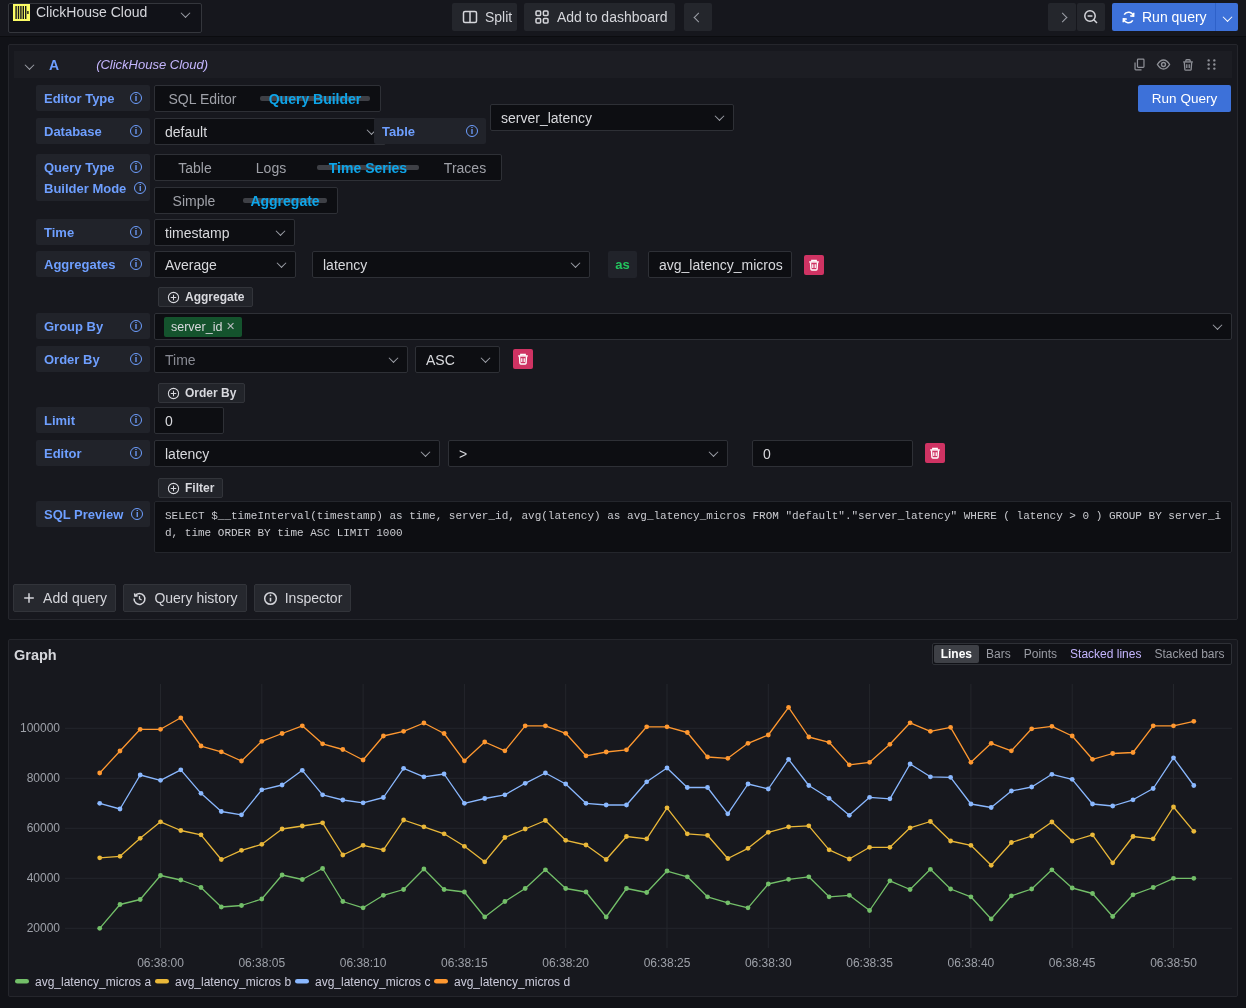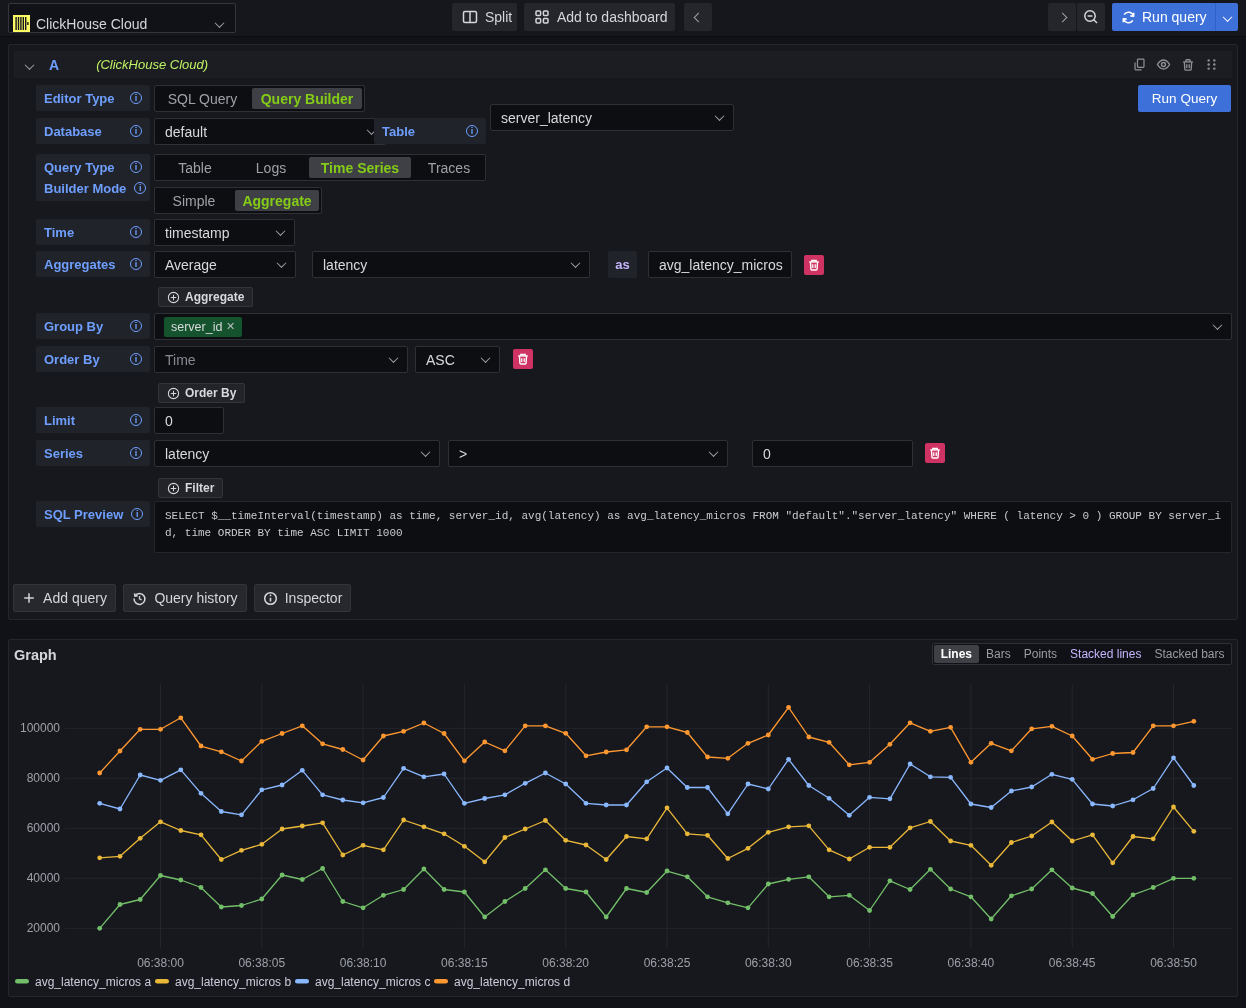--- a/index.html
+++ b/index.html
@@ -1,33 +1,33 @@
 <!DOCTYPE html>
 <html><head><meta charset="utf-8"><title>x</title><style>
 *{margin:0;padding:0;box-sizing:border-box}
 html,body{width:1246px;height:1008px;background:#111217;font-family:"Liberation Sans",sans-serif;position:relative;overflow:hidden}
 .abs{position:absolute}
 
 #toolbar{left:0;top:0;width:1246px;height:37px;background:#16171d;border-bottom:1px solid #0b0c0f}
 .tbtn{position:absolute;top:3px;height:28px;background:#24262c;border-radius:2px;display:flex;align-items:center;color:#d5d6db;font-size:14px;font-weight:500}
-#dsb{position:absolute;left:8px;top:3px;width:228px;height:30px;background:#111218;border:1px solid #34363c;border-radius:2px;display:flex;align-items:flex-end}
+#dsb{position:absolute;left:8px;top:3px;width:194px;height:30px;background:#111218;border:1px solid #34363c;border-radius:2px;display:flex;align-items:flex-start}
 .chev{display:inline-block;width:7px;height:7px;border-right:1.6px solid #9da0a8;border-bottom:1.6px solid #9da0a8;transform:rotate(45deg) translate(-1px,-1px)}
 .chevl{transform:rotate(135deg)}
 .icon{flex:none}
 
 #qcard{left:8px;top:44px;width:1230px;height:576px;background:#17181e;border:1px solid #25262c;border-radius:2px}
 #qhead{left:14px;top:51px;width:1218px;height:27px;background:#1c1d23;display:flex;align-items:center}
 .lbl{position:absolute;height:26px;background:#21232a;border-radius:2px;display:flex;align-items:center;color:#6e9fff;font-size:13px;font-weight:700;padding:0 8px;justify-content:space-between;white-space:nowrap}
 .lbl .info{margin-left:8px}
 .info{flex:none;width:12px;height:12px;border:1.2px solid #6e9fff;border-radius:50%;display:inline-flex;align-items:center;justify-content:center;color:#6e9fff;font-size:9px;font-weight:700;font-style:normal}
 .sel,.inp{position:absolute;height:27px;background:#0d0e12;border:1px solid #2e3036;border-radius:2px;display:flex;align-items:center;color:#d8d9dd;font-size:14px;padding:0 10px}
 .sel .chev{margin-left:auto}
 .radio{position:absolute;height:27px;background:#0d0e12;border:1px solid #2e3036;border-radius:2px;display:flex;align-items:stretch}
 .ropt{display:flex;align-items:center;justify-content:center;color:#9fa1a8;font-size:14px;font-weight:500;white-space:nowrap}
-.rsel{background:#3e4046;border-radius:2px;margin:2px;color:#84cc16;font-weight:700}
+.rsel{background:#3e4046;border-radius:2px;margin:10px;color:#0ea5e9;font-weight:700}
 .trash{position:absolute;width:20px;height:20px;background:#cf3363;border-radius:2px;display:flex;align-items:center;justify-content:center}
 .addbtn{position:absolute;height:20px;background:#22242a;border:1px solid #32343a;border-radius:2px;display:flex;align-items:center;color:#d8d9de;font-size:12px;font-weight:700;padding:0 8px}
 .bigbtn{position:absolute;top:584px;height:28px;background:#26282e;border:1px solid #32343a;border-radius:2px;display:flex;align-items:center;justify-content:center;color:#d5d6db;font-size:14px;font-weight:500}
 #gcard{left:8px;top:639px;width:1230px;height:358px;background:#17181e;border:1px solid #25262c;border-radius:2px}
 </style></head><body>
 <div id="toolbar" class="abs">
     <div id="dsb">
       <span style="margin-left:4px;display:flex">
         <svg width="17" height="17" viewBox="0 0 17 17">
           <rect width="17" height="17" fill="#fcfc65"></rect>
@@ -68,21 +68,21 @@
     <div class="tbtn" style="left:1112px;width:126px;background:#3d71d9;color:#fff;padding-left:9px"><svg class="icon" style="margin-right:6px" width="15" height="15" viewBox="0 0 16 16" fill="none" stroke="#fff" stroke-width="1.5">
         <path d="M13.2 6.5 A5.4 5.4 0 0 0 3.4 4.9 M2.8 9.5 A5.4 5.4 0 0 0 12.6 11.1" stroke-width="1.7"></path>
         <polyline points="13.6,3 13.4,6.6 9.9,6.3" stroke-width="1.7"></polyline>
         <polyline points="2.4,13 2.6,9.4 6.1,9.7" stroke-width="1.7"></polyline>
       </svg>Run query<span style="margin-left:8px;border-left:1px solid #2e61c9;align-self:stretch"></span><span style="margin:0 0 0 8px"><span class="chev" style="border-color:#fff"></span></span></div>
   </div>
 <div id="qcard" class="abs"></div>
 <div id="qhead" class="abs">
     <span style="margin-left:12px"><span class="chev" style=""></span></span>
     <span style="margin-left:16px;color:#6e9fff;font-size:14px;font-weight:700">A</span>
-    <span style="margin-left:37px;color:#bef264;font-size:13px;font-style:italic">(ClickHouse Cloud)</span>
+    <span style="margin-left:37px;color:#c4b5fd;font-size:13px;font-style:italic">(ClickHouse Cloud)</span>
     <span style="margin-left:auto;display:flex;align-items:center;gap:10px;margin-right:14px">
       <svg class="icon" style="" width="13" height="13" viewBox="0 0 16 16" fill="none" stroke="#8e9097" stroke-width="1.5">
         <rect x="5.5" y="1.5" width="8" height="10" rx="1"></rect>
         <path d="M10.5 14.5 H3.5 a1 1 0 0 1 -1-1 V5.5"></path>
       </svg>
       <svg class="icon" style="" width="15" height="15" viewBox="0 0 16 16" fill="none" stroke="#8e9097" stroke-width="1.5">
         <path d="M1.5 8 C3.5 4.7 5.6 3.2 8 3.2 C10.4 3.2 12.5 4.7 14.5 8 C12.5 11.3 10.4 12.8 8 12.8 C5.6 12.8 3.5 11.3 1.5 8 Z"></path>
         <circle cx="8" cy="8" r="2.1"></circle>
       </svg>
       <svg class="icon" style="" width="14" height="14" viewBox="0 0 16 16" fill="none" stroke="#8e9097" stroke-width="1.5">
@@ -100,21 +100,21 @@
         <circle cx="11.5" cy="8" r="1.45" fill="#8e9097" stroke="none"></circle>
         <circle cx="11.5" cy="13" r="1.45" fill="#8e9097" stroke="none"></circle>
       </svg>
     </span>
   </div>
 <div class="lbl" style="left:36px;top:85px;width:114px">
     <span>Editor Type</span>
     <span class="info">i</span>
   </div>
 <div class="radio" style="left:154px;top:85px">
-    <div class="ropt" style="width:95px">SQL Query</div>
+    <div class="ropt" style="width:95px">SQL Editor</div>
     <div class="ropt rsel" style="width:110px">Query Builder</div>
   </div>
 <div class="abs" style="left:1138px;top:85px;width:93px;height:27px;background:#3d71d9;border-radius:2px;display:flex;align-items:center;justify-content:center;color:#fff;font-size:13.5px;font-weight:500">Run Query</div>
 <div class="lbl" style="left:36px;top:118px;width:114px">
     <span>Database</span>
     <span class="info">i</span>
   </div>
 <div class="sel" style="left:154px;top:118px;width:232px">
     <span style="color:#d8d9dd">default</span>
     <span class="chev" style=""></span>
@@ -158,21 +158,21 @@
     <span class="info">i</span>
   </div>
 <div class="sel" style="left:154px;top:251px;width:142px">
     <span style="color:#d8d9dd">Average</span>
     <span class="chev" style=""></span>
   </div>
 <div class="sel" style="left:312px;top:251px;width:278px">
     <span style="color:#d8d9dd">latency</span>
     <span class="chev" style=""></span>
   </div>
-<div class="abs" style="left:608px;top:251px;width:29px;height:27px;background:#21232a;border-radius:2px;display:flex;align-items:center;justify-content:center;color:#c4b5fd;font-size:13px;font-weight:700">as</div>
+<div class="abs" style="left:608px;top:251px;width:29px;height:27px;background:#21232a;border-radius:2px;display:flex;align-items:center;justify-content:center;color:#22c55e;font-size:13px;font-weight:700">as</div>
 <div class="inp" style="left:648px;top:251px;width:144px">
     <span>avg_latency_micros</span>
   </div>
 <div class="trash" style="left:804px;top:255px">
     <svg class="icon" style="" width="14" height="14" viewBox="0 0 16 16" fill="none" stroke="#fff" stroke-width="1.5">
       <path d="M2.5 4.5 h11" stroke-width="1.6"></path>
       <path d="M5.5 4.2 V2.8 h5 v1.4" stroke-width="1.6"></path>
       <path d="M4 4.8 l.5 8 a1 1 0 0 0 1 .9 h5 a1 1 0 0 0 1-.9 l.5-8" stroke-width="1.6"></path>
       <line x1="6.6" y1="7.2" x2="6.6" y2="11.3" stroke-width="1.4"></line>
       <line x1="9.4" y1="7.2" x2="9.4" y2="11.3" stroke-width="1.4"></line>
@@ -219,21 +219,21 @@
       <line x1="4.6" y1="8" x2="11.4" y2="8" stroke-width="1.3"></line>
     </svg>Order By</div>
 <div class="lbl" style="left:36px;top:407px;width:114px">
     <span>Limit</span>
     <span class="info">i</span>
   </div>
 <div class="inp" style="left:154px;top:407px;width:70px">
     <span>0</span>
   </div>
 <div class="lbl" style="left:36px;top:440px;width:114px">
-    <span>Series</span>
+    <span>Editor</span>
     <span class="info">i</span>
   </div>
 <div class="sel" style="left:154px;top:440px;width:286px">
     <span style="color:#d8d9dd">latency</span>
     <span class="chev" style=""></span>
   </div>
 <div class="sel" style="left:448px;top:440px;width:280px">
     <span style="color:#d8d9dd">&gt;</span>
     <span class="chev" style=""></span>
   </div>

